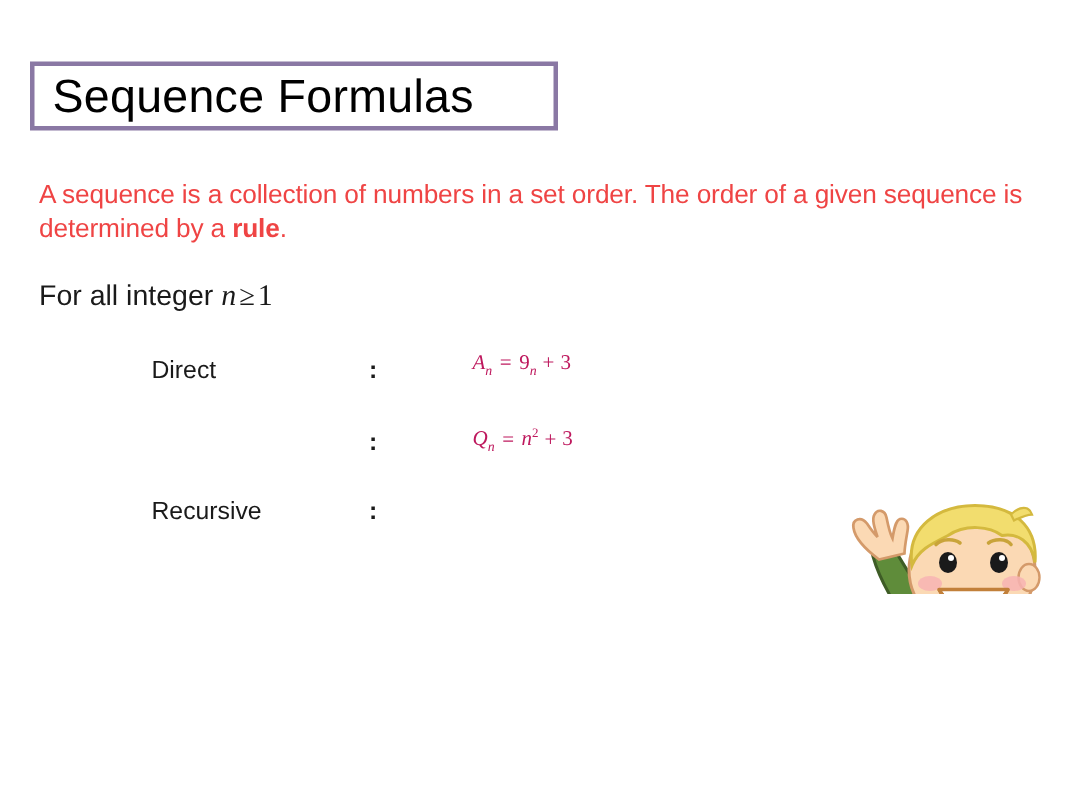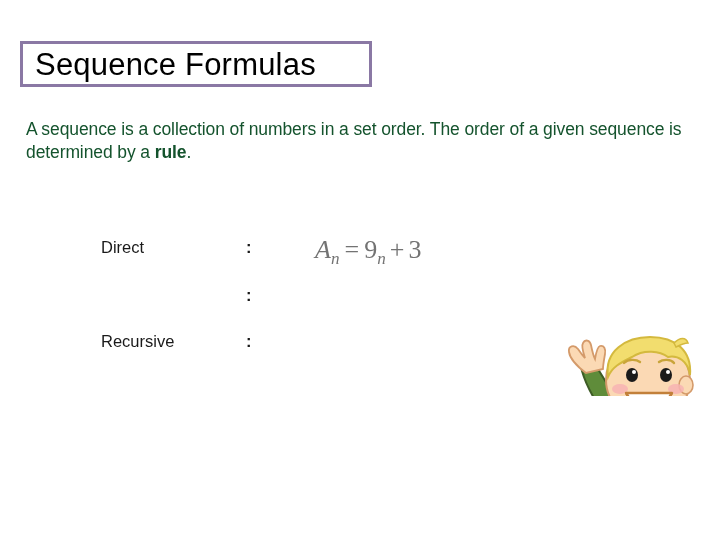--- a/index.html
+++ b/index.html
@@ -46,21 +46,21 @@
   }
 
   
   .body-para {
     position: absolute;
     left: 26px;
     top: 118px;
     width: 676px;
     font-size: 17.5px;
     line-height: 1.33;
-    color: #14532d;
+    color: #ef4444;
     letter-spacing: -0.1px;
   }
   .body-para b {
     font-weight: bold;
   }
 
   
   .forall-line {
     position: absolute;
     left: 26px;
@@ -111,22 +111,22 @@
     top: 0;
     font-size: 16.5px;
     font-weight: bold;
     color: #1a1a1a;
   }
   .row-formula {
     position: absolute;
     left: 315px;
     top: -3px;
     font-family: "Liberation Serif", serif;
-    font-size: 26px;
-    color: #737373;
+    font-size: 14px;
+    color: #be185d;
     white-space: nowrap;
   }
   .row-formula i {
     font-style: italic;
   }
   .row-formula .sub {
     font-size: 0.66em;
     vertical-align: sub;
     font-style: italic;
   }
@@ -174,32 +174,39 @@
 <div class="slide">
 
   <div class="title-box">
     <div class="title-text">Sequence Formulas</div>
   </div>
 
   <div class="body-para">
     <span>A sequence is a collection of numbers in a set order. The order of a given sequence is determined by a </span><b>rule</b><span>.</span>
   </div>
 
+  <div class="forall-line">
+    <span>For all integer</span>
+    <span class="mathvar">n</span><span class="mathop">≥</span><span class="mathnum">1</span>
+  </div>
 
   <div class="formula-row row-1">
     <div class="row-label">Direct</div>
     <div class="row-colon">:</div>
     <div class="row-formula">
       <i>A</i><span class="sub">n</span><span class="eq">=</span><span>9</span><span class="sub">n</span><span class="plus">+</span><span>3</span>
     </div>
   </div>
 
   <div class="formula-row row-2">
     <div class="row-label"></div>
     <div class="row-colon">:</div>
+    <div class="row-formula">
+      <i>Q</i><span class="sub">n</span><span class="eq">=</span><i>n</i><span class="sub-up">2</span><span class="plus">+</span><span>3</span>
+    </div>
   </div>
 
   <div class="formula-row row-3">
     <div class="row-label">Recursive</div>
     <div class="row-colon">:</div>
   </div>
 
   <div class="tile-strip" id="tile-strip">
       <div class="tile" style="left: 8px; background: rgb(244, 33, 140);">
         <svg viewBox="0 0 68 68" width="68" height="68" xmlns="http://www.w3.org/2000/svg">

